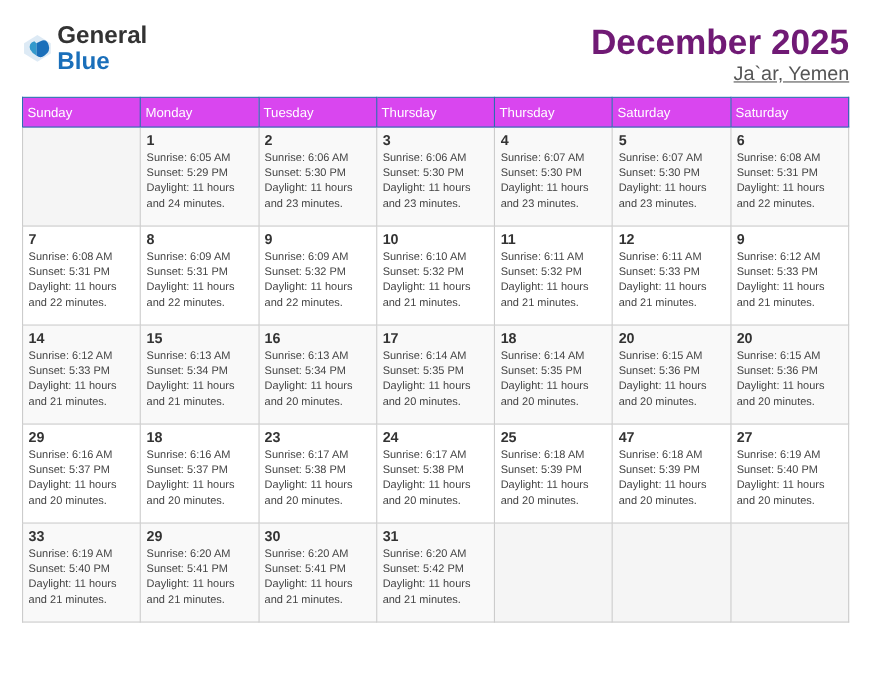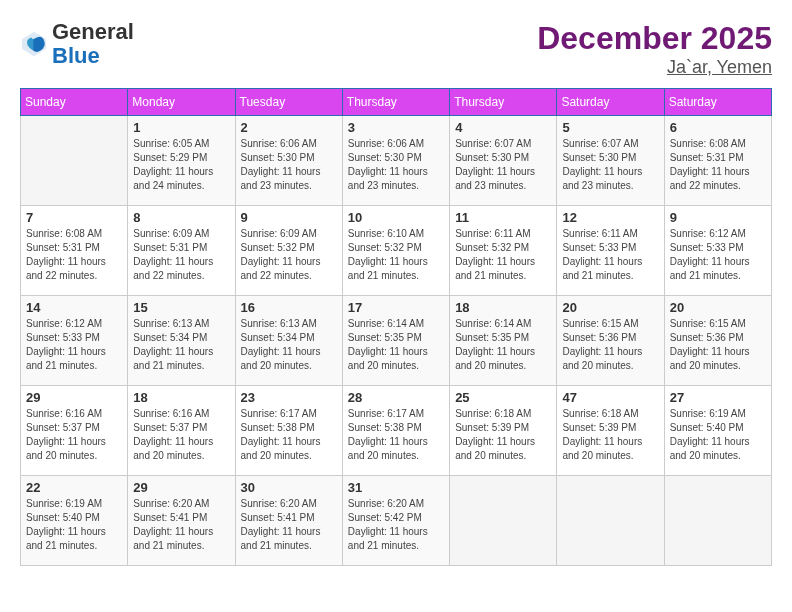--- a/index.html
+++ b/index.html
@@ -218,39 +218,39 @@
         </td>
         <td>
           <span class="day-number">18</span>
           <div class="day-info">Sunrise: 6:16 AM<br>Sunset: 5:37 PM<br>Daylight: 11 hours and 20 minutes.</div>
         </td>
         <td>
           <span class="day-number">23</span>
           <div class="day-info">Sunrise: 6:17 AM<br>Sunset: 5:38 PM<br>Daylight: 11 hours and 20 minutes.</div>
         </td>
         <td>
-          <span class="day-number">28</span>
+          <span class="day-number">24</span>
           <div class="day-info">Sunrise: 6:17 AM<br>Sunset: 5:38 PM<br>Daylight: 11 hours and 20 minutes.</div>
         </td>
         <td>
           <span class="day-number">25</span>
           <div class="day-info">Sunrise: 6:18 AM<br>Sunset: 5:39 PM<br>Daylight: 11 hours and 20 minutes.</div>
         </td>
         <td>
           <span class="day-number">47</span>
           <div class="day-info">Sunrise: 6:18 AM<br>Sunset: 5:39 PM<br>Daylight: 11 hours and 20 minutes.</div>
         </td>
         <td>
           <span class="day-number">27</span>
           <div class="day-info">Sunrise: 6:19 AM<br>Sunset: 5:40 PM<br>Daylight: 11 hours and 20 minutes.</div>
         </td>
       </tr>
       <tr>
         <td>
-          <span class="day-number">22</span>
+          <span class="day-number">33</span>
           <div class="day-info">Sunrise: 6:19 AM<br>Sunset: 5:40 PM<br>Daylight: 11 hours and 21 minutes.</div>
         </td>
         <td>
           <span class="day-number">29</span>
           <div class="day-info">Sunrise: 6:20 AM<br>Sunset: 5:41 PM<br>Daylight: 11 hours and 21 minutes.</div>
         </td>
         <td>
           <span class="day-number">30</span>
           <div class="day-info">Sunrise: 6:20 AM<br>Sunset: 5:41 PM<br>Daylight: 11 hours and 21 minutes.</div>
         </td>

